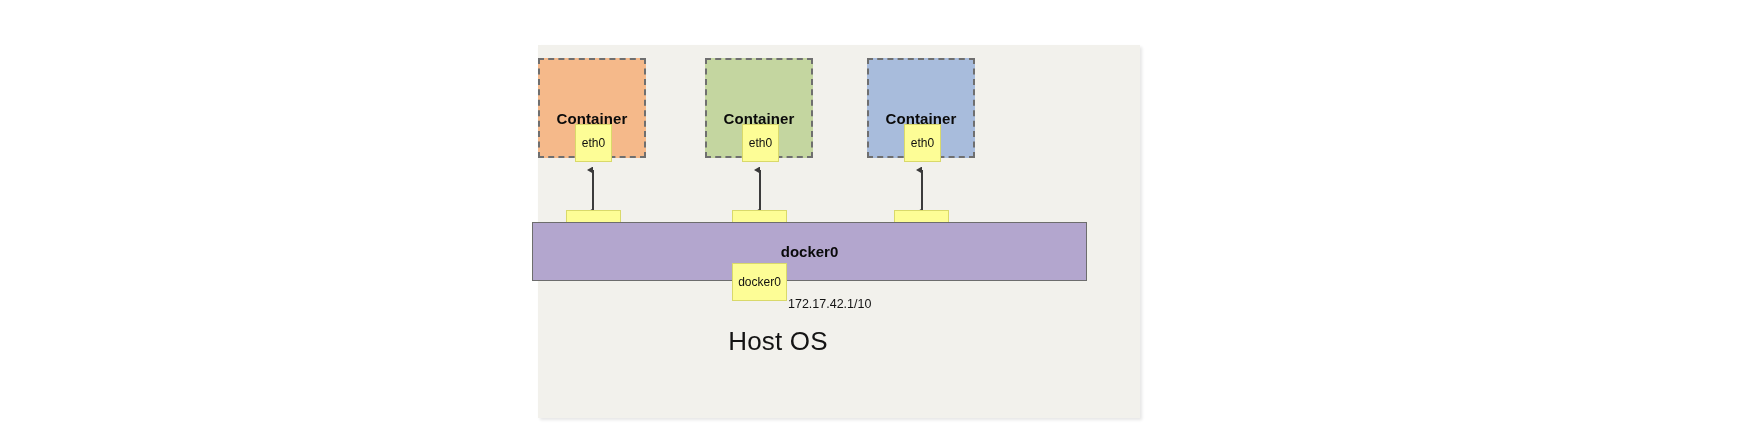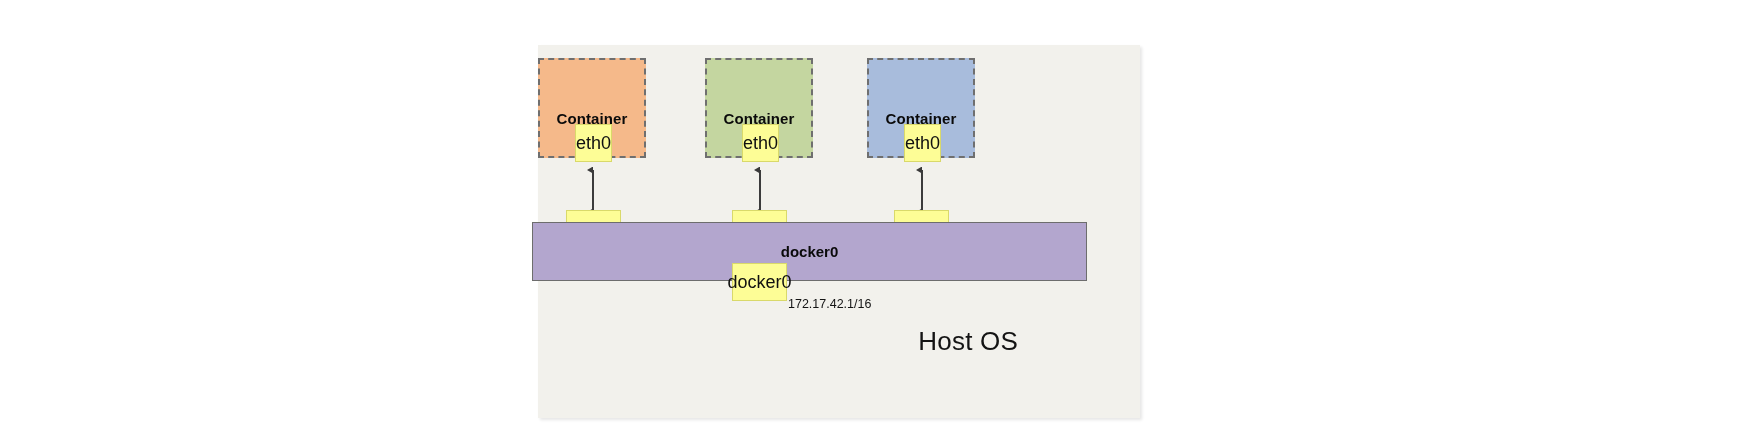--- a/index.html
+++ b/index.html
@@ -48,21 +48,21 @@
     color: #0a0a0a;
     letter-spacing: 0.1px;
   }
 
   
   .nic {
     position: absolute;
     background: #fdfd96;
     border: 1px solid #d9d96a;
     box-sizing: border-box;
-    font-size: 18px;
+    font-size: 12px;
     color: #101010;
     display: flex;
     align-items: center;
     justify-content: center;
     line-height: 1;
     white-space: nowrap;
   }
 
   
   .bridge-bar {
@@ -81,21 +81,21 @@
 
   .ip-label {
     position: absolute;
     font-size: 12.5px;
     color: #141414;
     white-space: nowrap;
   }
 
   .host-label {
     position: absolute;
-    text-align: right;
+    text-align: center;
     font-size: 26px;
     color: #141414;
     letter-spacing: 0.2px;
   }
 
   
   .arrow-svg {
     position: absolute;
     overflow: visible;
   }
@@ -166,18 +166,18 @@
     </svg>
 
     <div class="nic" style="left:356px; top:165px; width:55px; height:38px;">vethZZ</div>
 
     <div class="bridge-bar" style="left:-6px; top:177px; width:555px; height:59px;"></div>
 
     <div class="bridge-label" style="left:-6px; top:198px; width:555px;">docker0</div>
 
     <div class="nic" style="left:194px; top:218px; width:55px; height:38px;">docker0</div>
 
-    <div class="ip-label" style="left:250px; top:252px;">172.17.42.1/16</div>
+    <div class="ip-label" style="left:250px; top:252px;">172.17.42.1/10</div>
 
     <div class="host-label" style="left:0px; top:281px; width:480px;">Host OS</div>
 
   </div>
 </div>
 
 </body></html>

